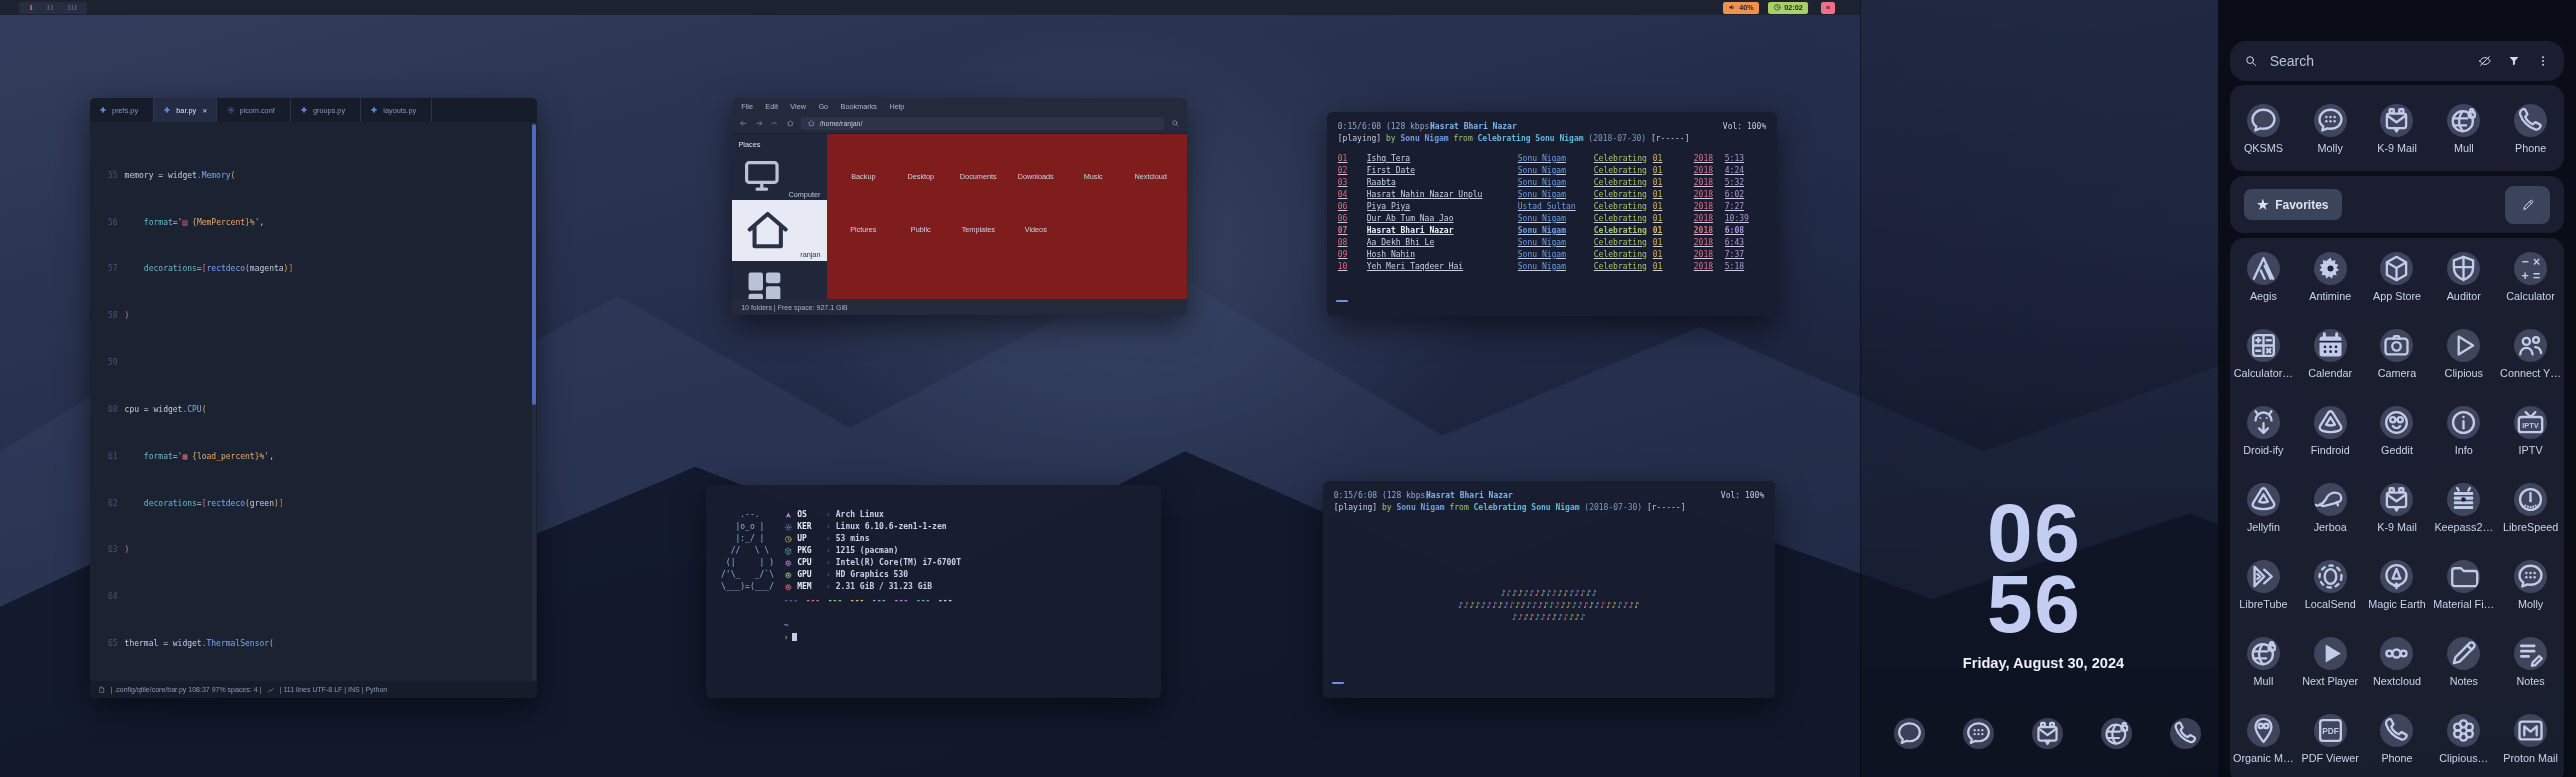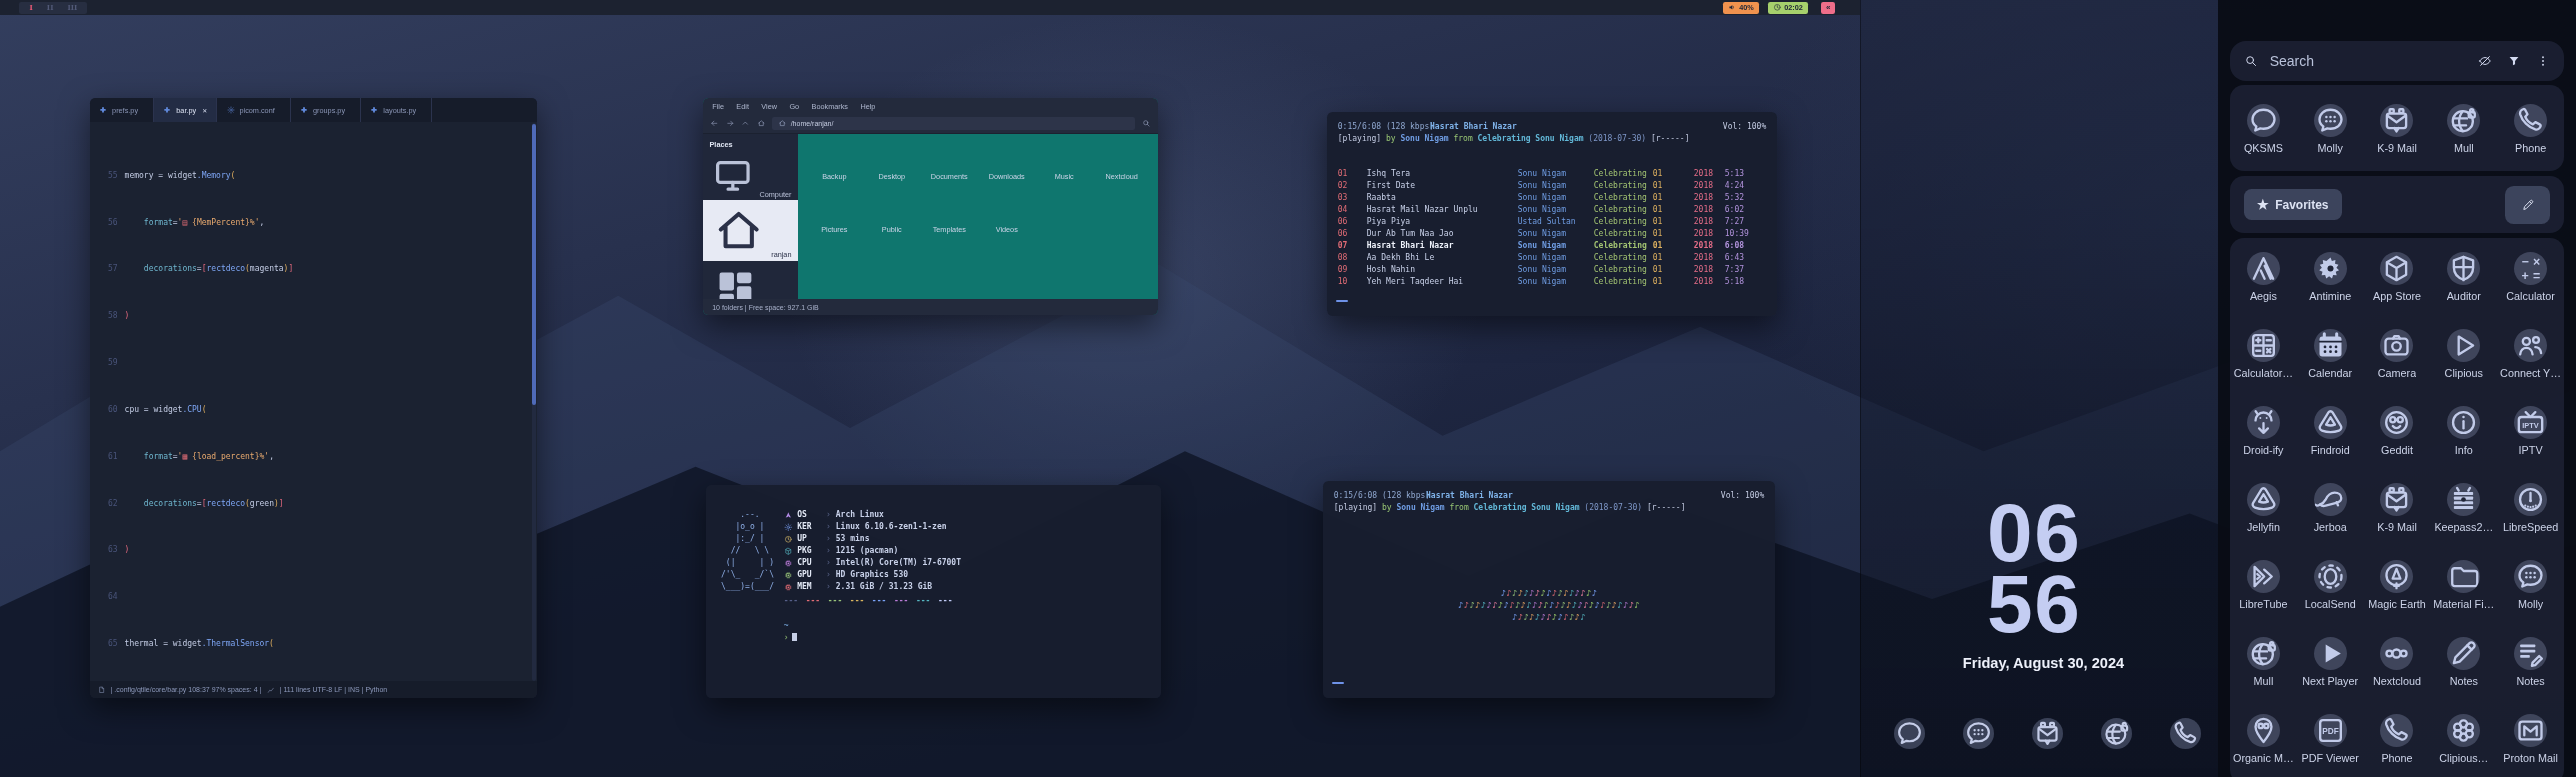--- a/index.html
+++ b/index.html
@@ -44,52 +44,52 @@
   .cl{display:flex;}
   .cl .gut{width:21.6px;text-align:right;padding-right:7px;color:#49547a;flex:none;margin-left:6px;}
   .tk-d{color:#c3cce4}.tk-f{color:#7ea6f5}.tk-pr{color:#6fb7cf}.tk-st{color:#e8a96e}.tk-pu{color:#e4697e}.tk-br{color:#dfae5e}.tk-nf{color:#e06c75}
   .ed-status{position:absolute;left:0;right:0;bottom:0;height:17.3px;background:#161c2a;border-radius:0 0 5.4px 5.4px;
     display:flex;align-items:center;gap:5.4px;padding:0 7.6px;font-size:7px;color:#8d99bb;}
   .ed-status svg{width:7.6px;height:7.6px;}
   .ed-scrolltrack{position:absolute;right:1.1px;top:25px;bottom:17.3px;width:3.8px;background:#222a40;border-radius:2.2px;}
   .ed-scroll{position:absolute;right:1.1px;top:26px;width:3.8px;height:281px;background:#4f6ab8;border-radius:2.2px;}
 
   
-  #files{left:703px;top:98px;width:455px;height:217px;background:#0f766e;overflow:hidden;}
+  #files{left:732px;top:98px;width:455px;height:217px;background:#7f1d1d;overflow:hidden;}
   .fm-menubar{height:16px;background:#232a3c;display:flex;align-items:center;gap:12.4px;padding:0 9.2px;font-size:7.3px;color:#aeb7ce;}
   .fm-toolbar{height:19.4px;background:#232a3c;display:flex;align-items:center;gap:7px;padding:0 7px;border-bottom:0.5px solid #1b2130;}
   .fm-nav{color:#99a3c0;font-size:8px;line-height:1;}
   .fm-nav svg{width:8.6px;height:8.6px;}
   .fm-path{flex:1;height:13.5px;background:#2d3449;border-radius:2.2px;display:flex;align-items:center;gap:4.3px;padding:0 5.4px;font-size:7px;color:#c6cde2;}
   .fm-path svg{width:7px;height:7px;color:#9aa5c4;}
   .fm-search svg{width:8.6px;height:8.6px;color:#99a3c0;}
   .fm-body{position:absolute;top:36px;bottom:16px;left:0;right:0;display:flex;}
   .fm-side{width:95px;background:#20273a;padding-top:3.2px;font-size:7.3px;color:#bac2d8;}
-  .fm-side .hdr{font-weight:700;color:#dfe5f2;padding:3.2px 6.5px 2.2px;}
+  .fm-side .hdr{font-weight:400;color:#dfe5f2;padding:3.2px 6.5px 2.2px;}
   .fm-item{display:flex;align-items:flex-end;gap:4.3px;padding:1.6px 6.5px;}
   .fm-item svg{width:7.6px;height:7.6px;flex:none;}
   .fm-item.sel{background:#e7eaf4;color:#2b3148;}
   .fm-grid{flex:1;padding:6.5px 7.6px;display:grid;grid-template-columns:repeat(6,1fr);grid-auto-rows:53px;justify-items:center;}
   .fm-cell{display:flex;flex-direction:column;align-items:center;gap:2.7px;color:#ccd4e8;font-size:7.3px;}
   .fm-cell .big{width:29px;height:29px;color:#a9b5dc;}
   .fm-status{position:absolute;bottom:0;left:0;right:0;height:16px;background:#232a3c;display:flex;align-items:center;padding:0 9.2px;font-size:7px;color:#aab3cc;}
 
   
   .term{background:rgba(24,30,46,.97);font-family:"DejaVu Sans Mono",monospace;font-size:8px;color:#c6cee6;}
   #player1{left:1327px;top:112px;width:450px;height:204px;}
   #player2{left:1323px;top:481px;width:452px;height:217px;}
   #fetchw{left:706px;top:485px;width:455px;height:213px;}
   .pl-head{padding:8.6px 10.8px 0;position:relative;line-height:12px;}
   .pl-l1{display:flex;}
   .pl-time{color:#8fa7cf;}
   .pl-title{position:absolute;left:103px;font-weight:700;color:#7fb3ea;}
   .pl-vol{margin-left:auto;color:#c3cbe2;}
   .pl-l2 .w{color:#c3cbe2}.pl-l2 .kw{color:#9ac975}.pl-l2 .ar{font-weight:700;color:#6f9ce2}
   .pl-l2 .al{font-weight:700;color:#62b8d8}.pl-l2 .dt{color:#7e97c8}
-  .trklist{margin-top:23px;}
+  .trklist{margin-top:8px;text-decoration:underline;}
   .trk{display:flex;padding:0 10.8px;line-height:12px;white-space:nowrap;}
   .t-num{width:29px;color:#e06c75;flex:none}.t-title{width:151px;color:#c9d2ea;overflow:hidden;flex:none}
   .t-artist{width:76px;color:#6f9ce2;flex:none}.t-album{width:59px;color:#a3c472;flex:none}
   .t-tr{width:41px;color:#ddb05f;flex:none}.t-year{width:31px;color:#e56d88;flex:none}.t-dur{color:#b293dd}
   .trk.cur{font-weight:700;}.trk.cur .t-title{color:#eef2fb;}
   .progress{position:absolute;left:8.6px;bottom:14px;width:12px;height:1.6px;background:#6e92e8;border-radius:1.1px;}
 
   .fx{display:flex;padding:24px 0 0 15px;gap:9.7px;line-height:12px;}
   .tux{color:#8fb0e8;white-space:pre;}
   .fxr{display:flex;gap:4.9px;align-items:center;height:12px;}
@@ -566,21 +566,21 @@
           <span class="t-title">Raabta</span>
           <span class="t-artist">Sonu Nigam</span>
           <span class="t-album">Celebrating</span>
           <span class="t-tr">01</span>
           <span class="t-year">2018</span>
           <span class="t-dur">5:32</span>
         </div>
 
         <div class="trk">
           <span class="t-num">04</span>
-          <span class="t-title">Hasrat Mail Nazar Unplu</span>
+          <span class="t-title">Hasrat Nahin Nazar Unplu</span>
           <span class="t-artist">Sonu Nigam</span>
           <span class="t-album">Celebrating</span>
           <span class="t-tr">01</span>
           <span class="t-year">2018</span>
           <span class="t-dur">6:02</span>
         </div>
 
         <div class="trk">
           <span class="t-num">06</span>
           <span class="t-title">Piya Piya</span>

